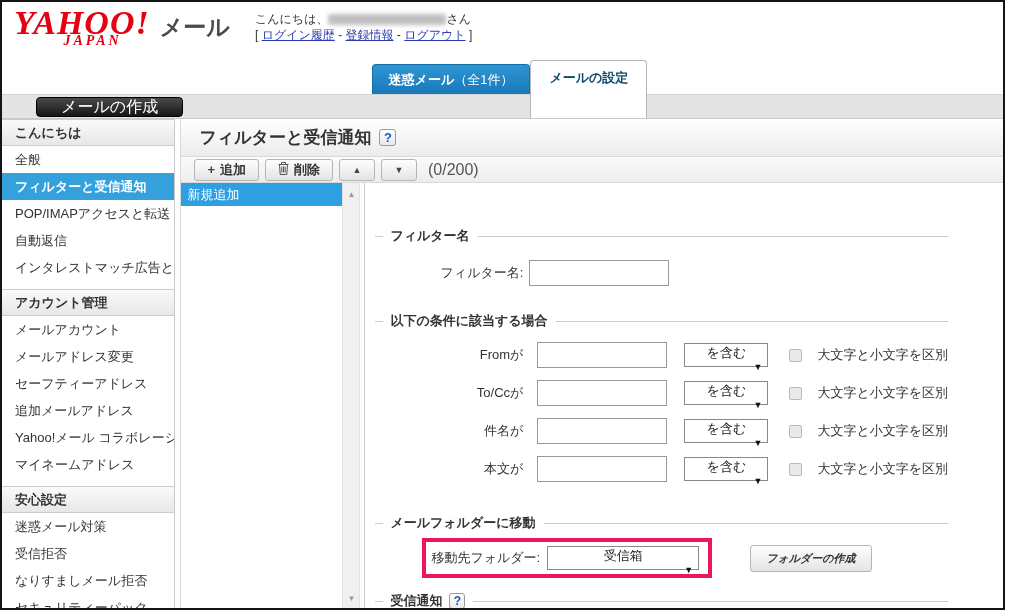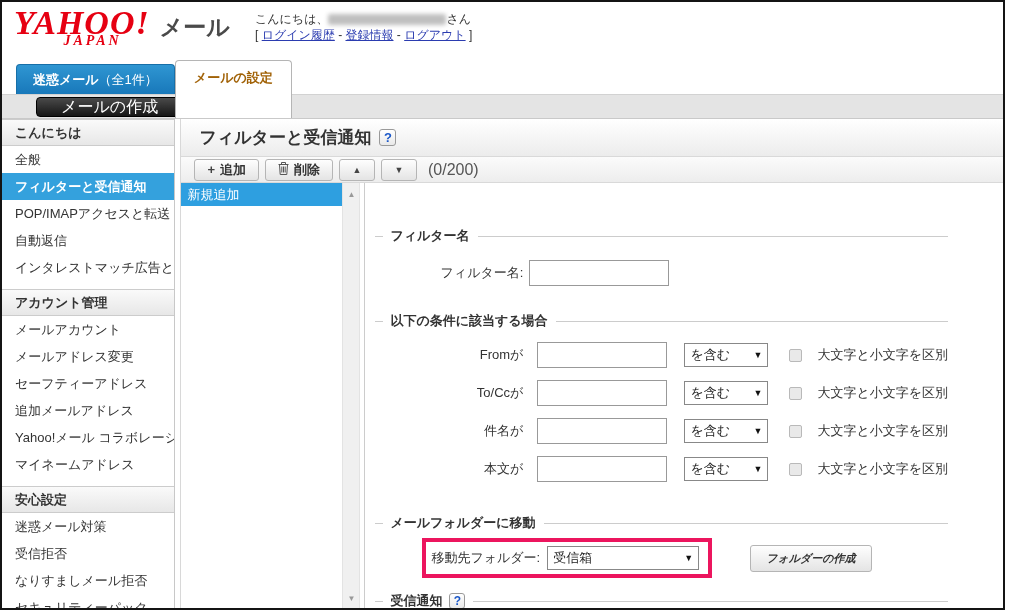--- a/index.html
+++ b/index.html
@@ -10,25 +10,25 @@
   .hdr { height:58px; position:relative; background:#fff; }
   .logo-wrap { position:absolute; left:12px; top:4px; display:flex; align-items:flex-start; }
   .logo-y { font-family:"Liberation Serif","DejaVu Serif",serif; font-weight:bold; font-style:italic; font-size:34px; color:#e60012; line-height:34px; letter-spacing:1px; }
   .logo-jp { font-family:"Liberation Serif","DejaVu Serif",serif; font-weight:bold; font-style:italic; font-size:14px; color:#e60012; letter-spacing:3px; text-align:right; margin-top:-7px; padding-right:28px; }
   .logo-prod { font-size:23px; font-weight:bold; color:#4a4a4a; margin:6px 0 0 10px; }
   .greet { position:absolute; left:253px; top:9px; font-size:12px; color:#333; line-height:16px; }
   .greet a { color:#2b3cb0; text-decoration:underline; }
   .blurbox { display:inline-block; width:118px; height:11px; background:#bfbfbf; filter:blur(2px); vertical-align:middle; border-radius:2px; }
 
   
-  .tabbar { display:flex; align-items:flex-end; height:34px; padding-left:14px; position:relative; z-index:2; }
+  .tabbar { display:flex; align-items:flex-end; height:34px; padding-left:14px; position:relative; z-index:2;justify-content:center; }
   .tab { border-radius:4px 4px 0 0; font-size:13px; padding:0 16px; cursor:default; }
   .tab-spam { height:30px; line-height:30px; background:linear-gradient(#2f96d2,#1878ba); color:#fff; border:1px solid #176fa8; border-bottom:none; }
   .tab-spam .t-main { font-weight:bold; }
-  .tab-settings { height:58px; line-height:34px; margin-bottom:-24px; background:#fff; border:1px solid #b5b5b5; border-bottom:none; color:#a16207; font-weight:bold; position:relative; z-index:3; padding:0 18px; }
+  .tab-settings { height:58px; line-height:34px; margin-bottom:-24px; background:#fff; border:1px solid #b5b5b5; border-bottom:none; color:#0c4a6e; font-weight:bold; position:relative; z-index:3; padding:0 18px; }
   .graybar { height:25px; background:#e4e4e4; border-top:1px solid #d2d2d2; border-bottom:1px solid #c9c9c9; position:relative; }
   .compose-btn { position:absolute; left:34px; top:2px; height:20px; line-height:18px; padding:0 24px; background:linear-gradient(#4a4a4a,#161616); border:1px solid #000; border-radius:4px; color:#fff; font-size:16px; cursor:pointer; }
 
   
   .bodyrow { display:flex; height:491px; }
   .sidebar { width:190px; border-right:1px solid #c8c8c8; background:#fff; overflow:hidden; }
   .sec-h { height:27px; line-height:26px; padding-left:13px; font-size:13px; font-weight:bold; color:#333; background:linear-gradient(#fafafa,#e7e7e7); border-top:1px solid #ccc; border-bottom:1px solid #ccc; }
   .sec-h.gap { margin-top:8px; }
   .s-item { height:27px; line-height:27px; padding-left:13px; font-size:13px; color:#333; cursor:pointer; white-space:nowrap; }
   .s-item.sel { background:#34a1dd; color:#fff; font-weight:bold; }
@@ -52,21 +52,21 @@
   .sarrow.up { top:7px; } .sarrow.down { bottom:7px; }
 
   .form { flex:1; border-left:1px solid #ccc; margin-left:4px; padding:0 55px 0 10px; overflow:hidden; }
   .sec-head { display:flex; align-items:center; font-size:13px; font-weight:bold; color:#333; }
   .sec-head .ln { height:1px; background:#ccc; }
   .ln.pre { width:8px; margin-right:7px; } .ln.post { flex:1; margin-left:8px; }
   .frow { display:flex; align-items:center; }
   .flabel { width:148px; text-align:right; font-size:13px; color:#333; margin-right:6px; }
   .tinput { height:26px; border:1px solid #999; background:#fff; font-size:13px; padding:0 4px; }
   .w140 { width:140px; } .w130 { width:130px; }
-  .selbox { height:24px; border:1px solid #888; background:#fff; display:flex; align-items:center; font-size:13px; color:#222; padding:0 5px; cursor:pointer; }
+  .selbox { height:24px; border:1px solid #888; background:#fff; display:flex; align-items:center; font-size:13px; color:#222; padding:0 5px; cursor:pointer;flex-direction:column; }
   .selbox .caret { margin-left:auto; font-size:9px; color:#111; padding-left:6px; }
   .op-sel { width:84px; margin-left:9px; }
   .chk { width:13px; height:13px; border:1px solid #b9b9b9; border-radius:2px; background:#e9e9e9; margin-left:13px; cursor:pointer; }
   .chklabel { font-size:13px; color:#333; margin-left:7px; white-space:nowrap; }
   .redbox { display:inline-flex; align-items:center; border:4px solid #ec155e; background:#fff; padding:4px 9px 4px 5px; margin-left:47px; }
   .redbox .flabel2 { font-size:13px; color:#333; margin-right:7px; }
   .fold-sel { width:152px; }
   .mk-btn { height:27px; padding:0 15px; border:1px solid #b5b5b5; border-radius:3px; background:linear-gradient(#fefefe,#e4e4e4); font-size:11px; font-weight:bold; color:#333; margin-left:38px; cursor:pointer;font-style:italic; }
   .mt44{margin-top:44px;} .mt15{margin-top:15px;} .mt26{margin-top:26px;} .mt12{margin-top:12px;gap:8px;}
   .mt32{margin-top:32px;} .mt6{margin-top:6px;} .mt14{margin-top:14px;}

